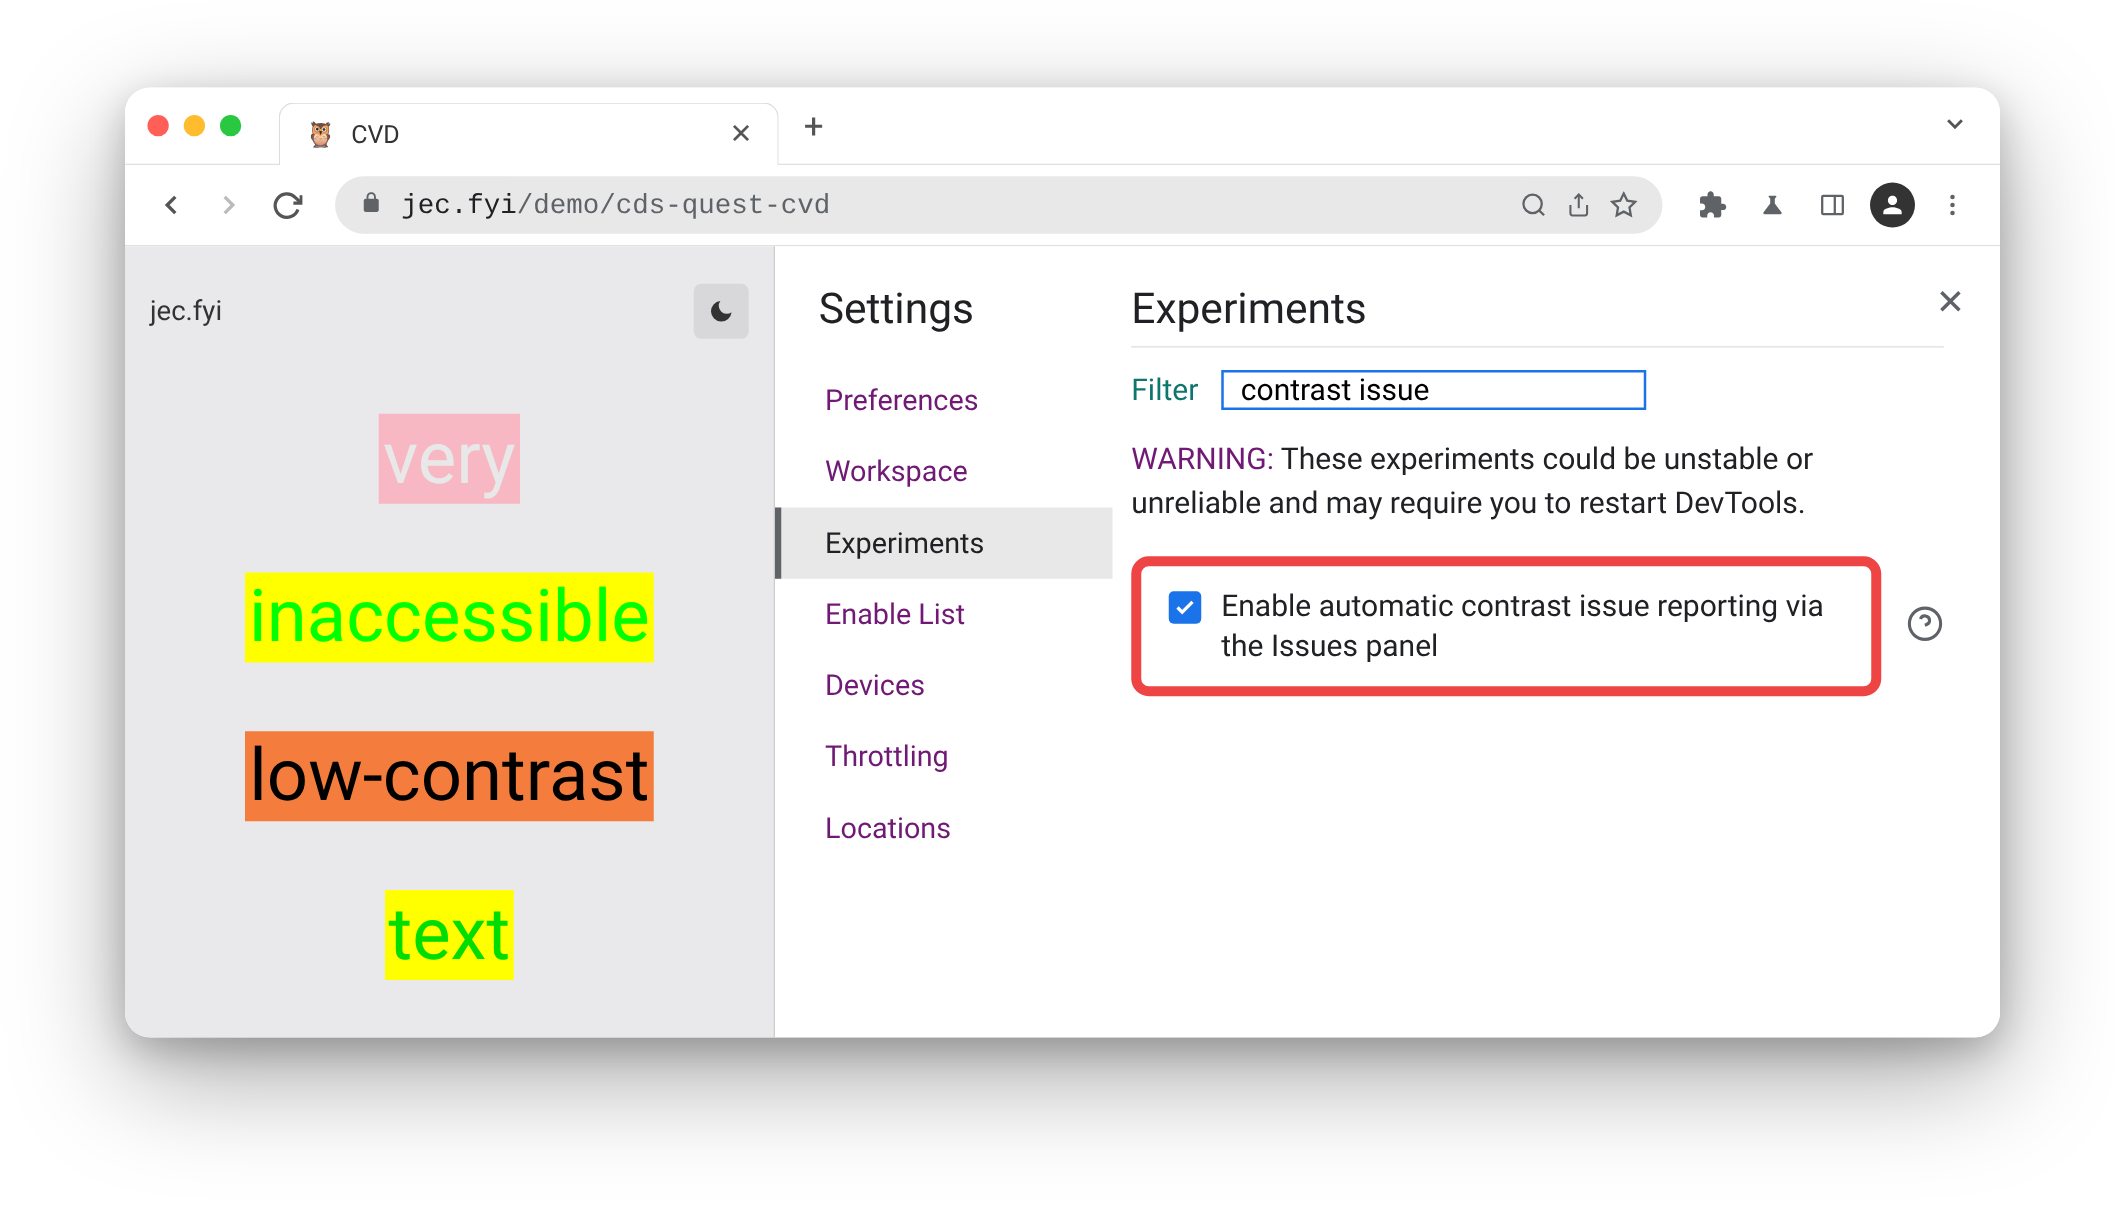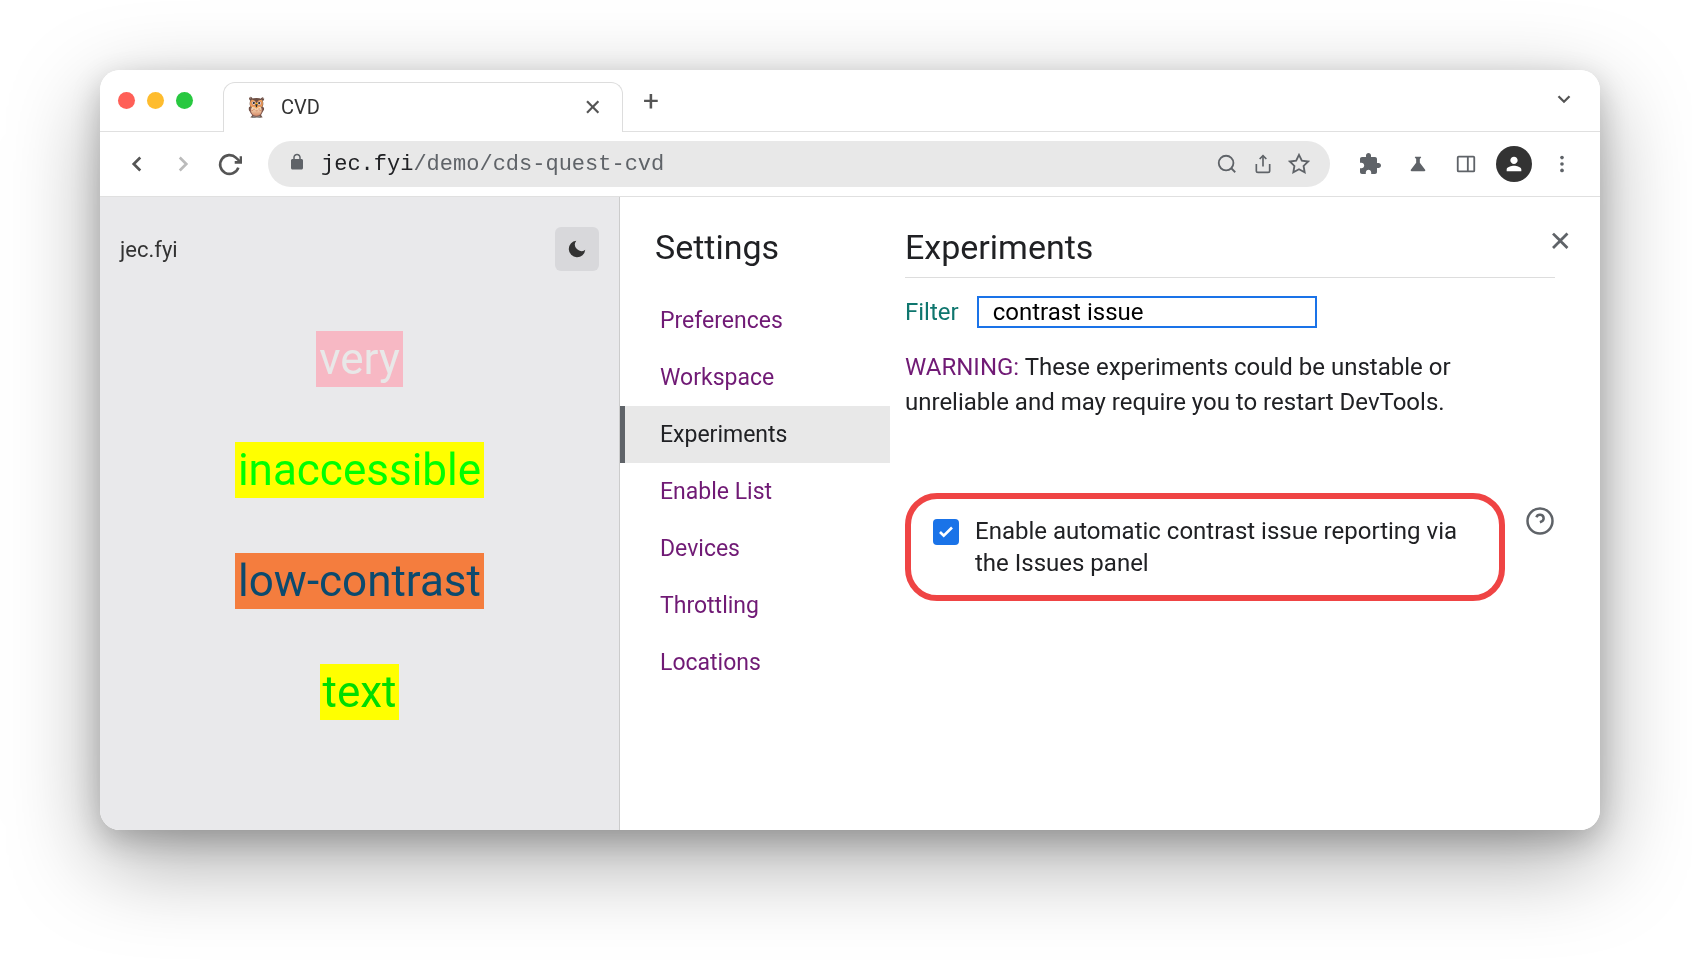--- a/index.html
+++ b/index.html
@@ -218,28 +218,28 @@
     
     .demo-words {
       display: flex;
       flex-direction: column;
       align-items: center;
       gap: 55px;
       margin-top: 20px;
     }
     
     .demo-word {
-      font-size: 44px;
+      font-size: 58px;
       font-weight: 400;
       padding: 2px 3px;
     }
     
     .w1 { background: #f7b8c4; color: #e8e8e8; }
     .w2 { background: #ffff00; color: #00ff00; }
-    .w3 { background: #f47d3e; color: #0c4a6e; }
+    .w3 { background: #f47d3e; color: #000000; }
     .w4 { background: #ffff00; color: #00dd00; }
     
     .devtools-panel {
       flex: 1;
       background: #fff;
       display: flex;
       position: relative;
     }
     
     .settings-sidebar {
@@ -321,28 +321,27 @@
       color: #701a75;
     }
     
     .experiment-row {
       display: flex;
       align-items: center;
       gap: 20px;
     }
     
     .experiment-item {
-      border: 6px solid #ef4444;
-      border-radius: 32px;
+      border: 8px solid #ef4444;
+      border-radius: 14px;
       padding: 16px 22px;
       display: flex;
       align-items: flex-start;
       gap: 16px;
       flex: 1;
-      margin-top: 48px;
     }
     
     .checkbox {
       width: 26px;
       height: 26px;
       background: #1a73e8;
       border-radius: 4px;
       display: flex;
       align-items: center;
       justify-content: center;

